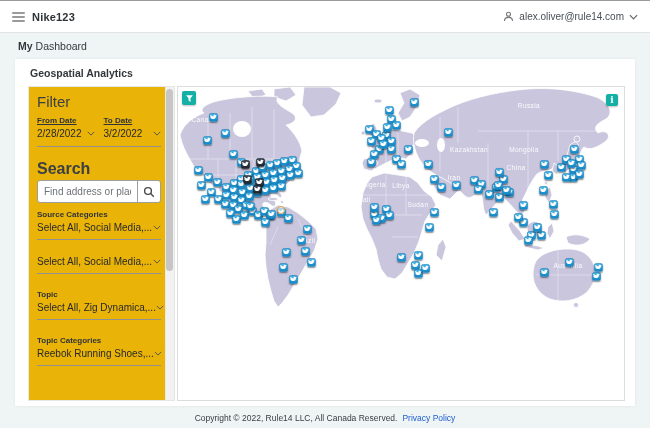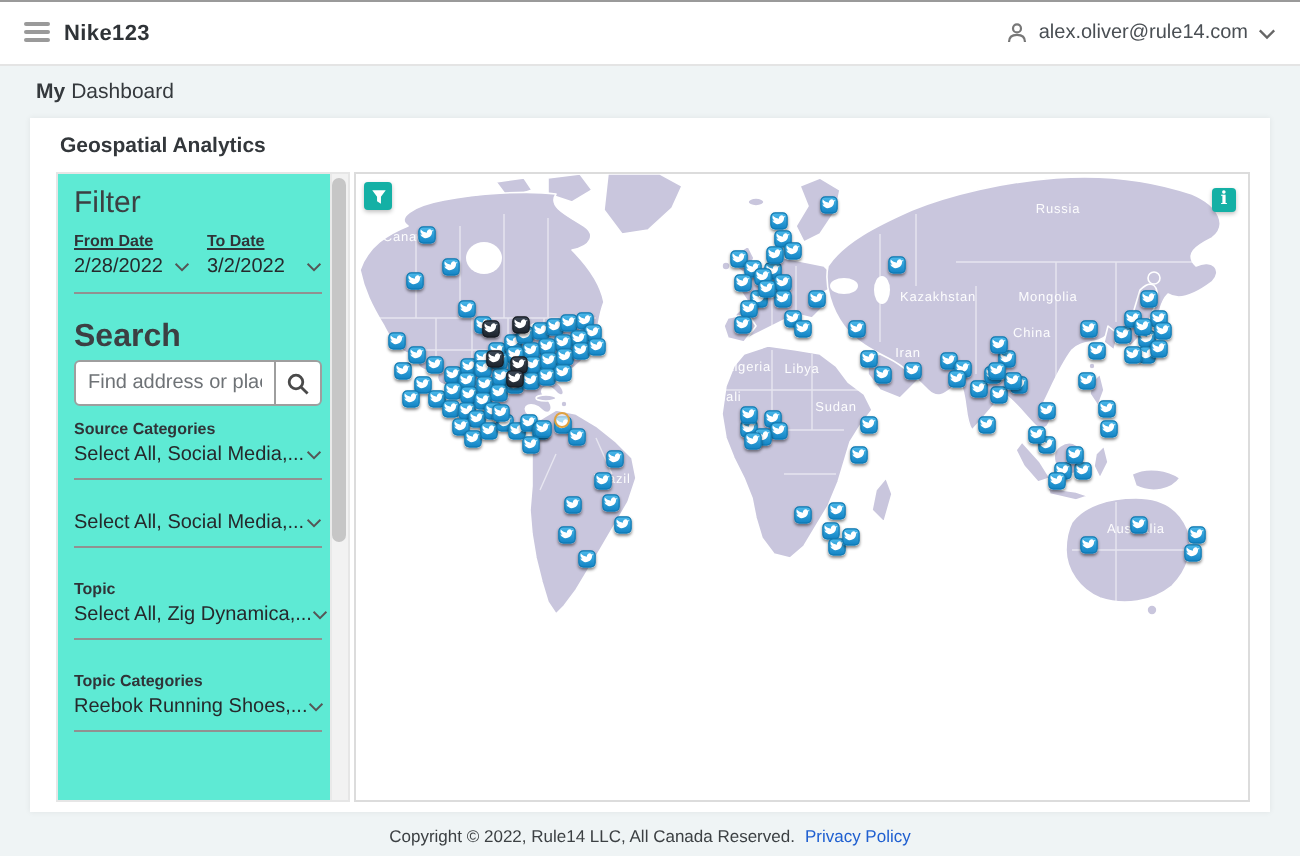--- a/index.html
+++ b/index.html
@@ -4,42 +4,42 @@
 <style>
   * { margin:0; padding:0; box-sizing:border-box; }
   html,body { width:650px; height:428px; overflow:hidden;
     font-family:"Liberation Sans", sans-serif; background:#ffffff; }
   body { border-top:1px solid #9a9a9a; position:relative; }
 
   
   .topbar { position:absolute; top:0; left:0; width:650px; height:32px;
     background:#fff; border-bottom:1px solid #e4e4e4;
     display:flex; align-items:center; justify-content:space-between; padding:0 12px; }
-  .tb-left { display:flex; gap:7px; }
+  .tb-left { display:flex; align-items:center; gap:7px; }
   .burger { width:13px; height:10px; display:flex; flex-direction:column; justify-content:space-between; cursor:pointer; }
   .burger i { display:block; height:2px; background:#9a9a9a; border-radius:1px; }
   .app-name { font-size:11px; font-weight:700; color:#2f3337; letter-spacing:.2px; }
   .tb-right { display:flex; align-items:center; gap:5px; cursor:pointer; }
   .usr-ic { width:11px; height:11px; }
   .email { font-size:10px; color:#4a4f54; }
   .chev { width:9px; height:6px; stroke:#666; stroke-width:1.3; fill:none; }
 
   
   .page { position:absolute; top:32px; left:0; width:650px; height:396px; background:#eff4f5; }
   .crumb { height:26px; line-height:26px; padding-left:18px; font-size:10.5px; color:#35393d; }
   .crumb b { font-weight:700; }
   .crumb span { margin-left:3px; }
 
   .card { position:absolute; left:15px; top:26px; width:620px; height:347px;
     background:#fff; box-shadow:0 0 3px rgba(0,0,0,.07); }
   .card-title { position:absolute; left:15px; top:8px; font-size:10.5px; font-weight:700; color:#33373b; }
 
   
   .panel { position:absolute; left:13px; top:27px; width:147px; height:315px;
-    border:1px solid #e6e6e6; background:#5eead4; overflow:hidden; }
+    border:1px solid #e6e6e6; background:#eab308; overflow:hidden; }
   .panel-inner { position:absolute; left:0; top:0; right:9px; bottom:0; padding:6px 4px 0 8px; }
   .sb-track { position:absolute; right:0; top:0; width:9px; height:100%;
     background:#f2f2f2; border-left:1px solid #e9e9e9; }
   .sb-thumb { position:absolute; right:1px; top:2px; width:7px; height:182px;
     background:#c6c6c6; border-radius:4px; }
   .h-filter { font-size:15px; color:#3c4043; font-weight:400; margin-bottom:6px; }
   .h-search { font-size:16px; color:#3c4043; font-weight:700; margin:13px 0 2px; }
   .date-row { display:flex; gap:9px; border-bottom:1px solid #919191; padding-bottom:7px; }
   .date-col { width:60px; }
   .sm-label { font-size:8px; font-weight:700; color:#303438; margin-bottom:3px;text-decoration:underline; }

